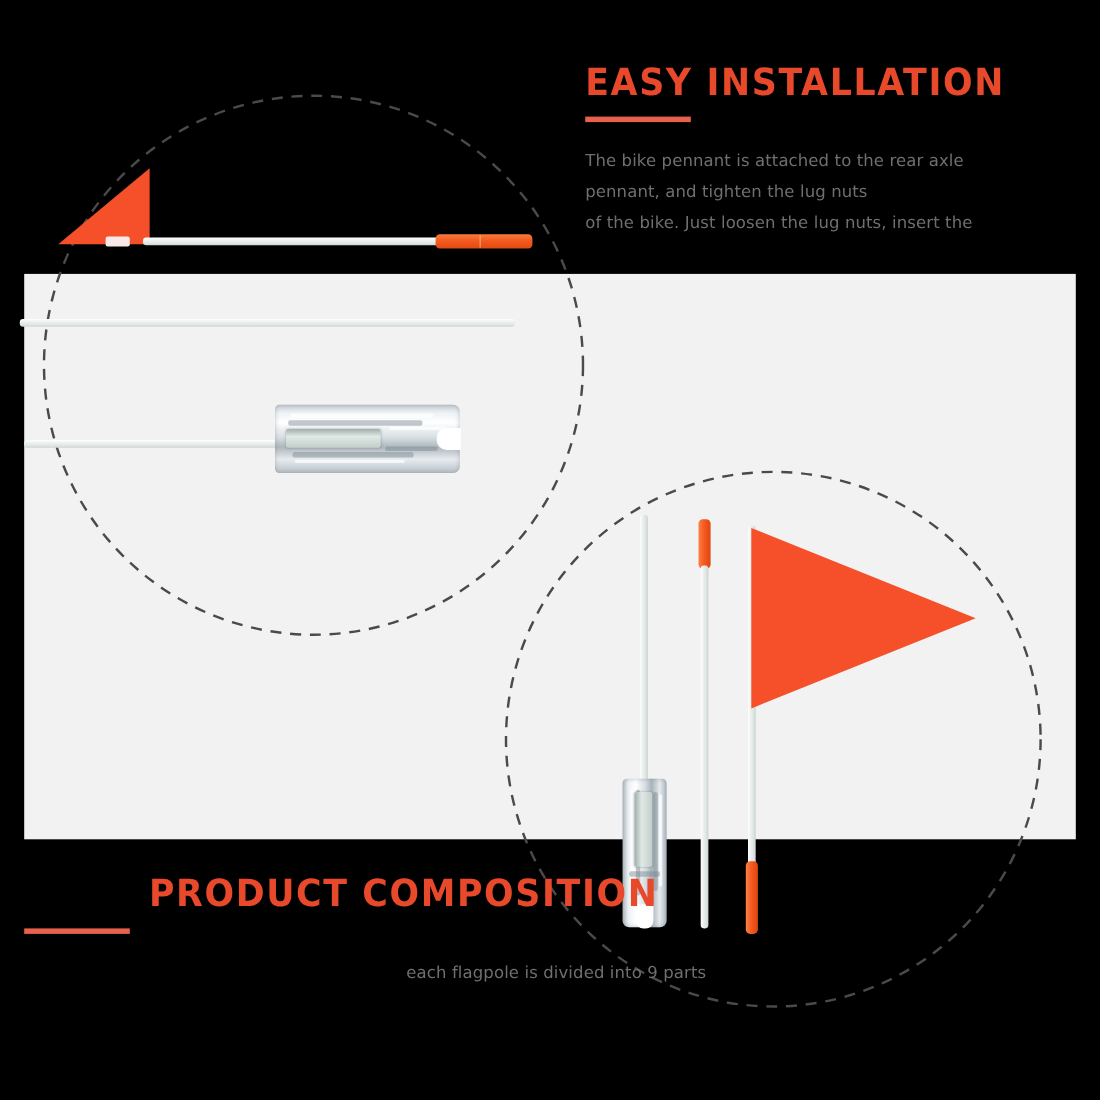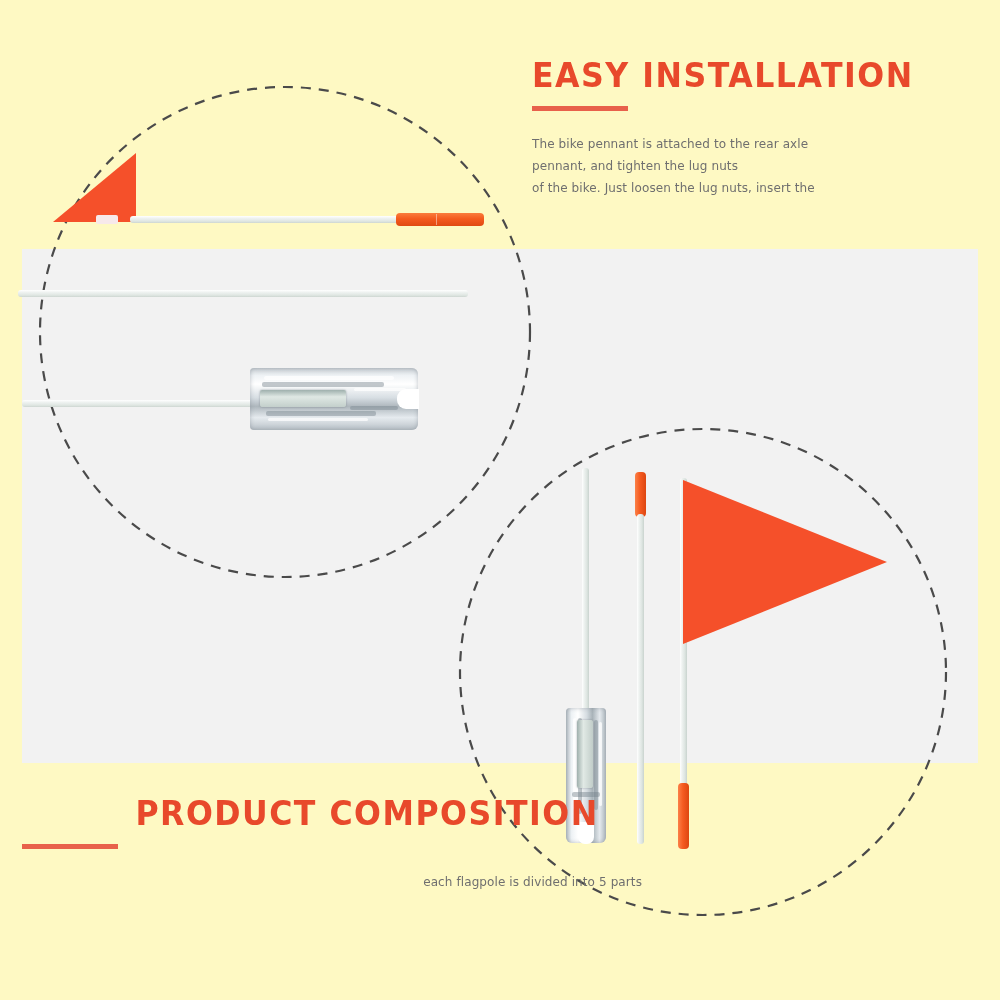--- a/index.html
+++ b/index.html
@@ -8,21 +8,21 @@
     padding: 0;
     background: #ffffff;
   }
   body {
     font-family: "Liberation Sans", sans-serif;
   }
   .page {
     position: relative;
     width: 1000px;
     height: 1000px;
-    background: #fef9c3;
+    background: #000000;
     overflow: hidden;
   }
 
   
   .bg-band {
     position: absolute;
     left: 22px;
     top: 249px;
     width: 956px;
     height: 514px;
@@ -204,21 +204,21 @@
     transform-origin: left center;
   }
   .sec-rule {
     width: 96px;
     height: 5px;
     background: #e8614b;
     margin-top: 14px;
   }
   .sec-body {
     font-family: "DejaVu Sans", sans-serif;
-    font-size: 12px;
+    font-size: 15px;
     font-weight: 400;
     color: #6f6f6f;
     line-height: 1.85;
     letter-spacing: 0.1px;
   }
   .sec-body p { margin: 0; }
 
   .block-install { left: 532px; top: 58px; width: 430px; }
   .block-install .sec-body { margin-top: 22px; }
 
@@ -305,17 +305,17 @@
       <p>The bike pennant is attached to the rear axle</p>
       <p>pennant, and tighten the lug nuts</p>
       <p>of the bike. Just loosen the lug nuts, insert the</p>
     </div>
   </div>
 
   <div class="text-block block-compose">
     <div class="sec-title">PRODUCT COMPOSITION</div>
     <div class="sec-rule"></div>
     <div class="sec-body">
-      <p>each flagpole is divided into 5 parts</p>
+      <p>each flagpole is divided into 9 parts</p>
     </div>
   </div>
 
 </div>
 
 </body></html>

